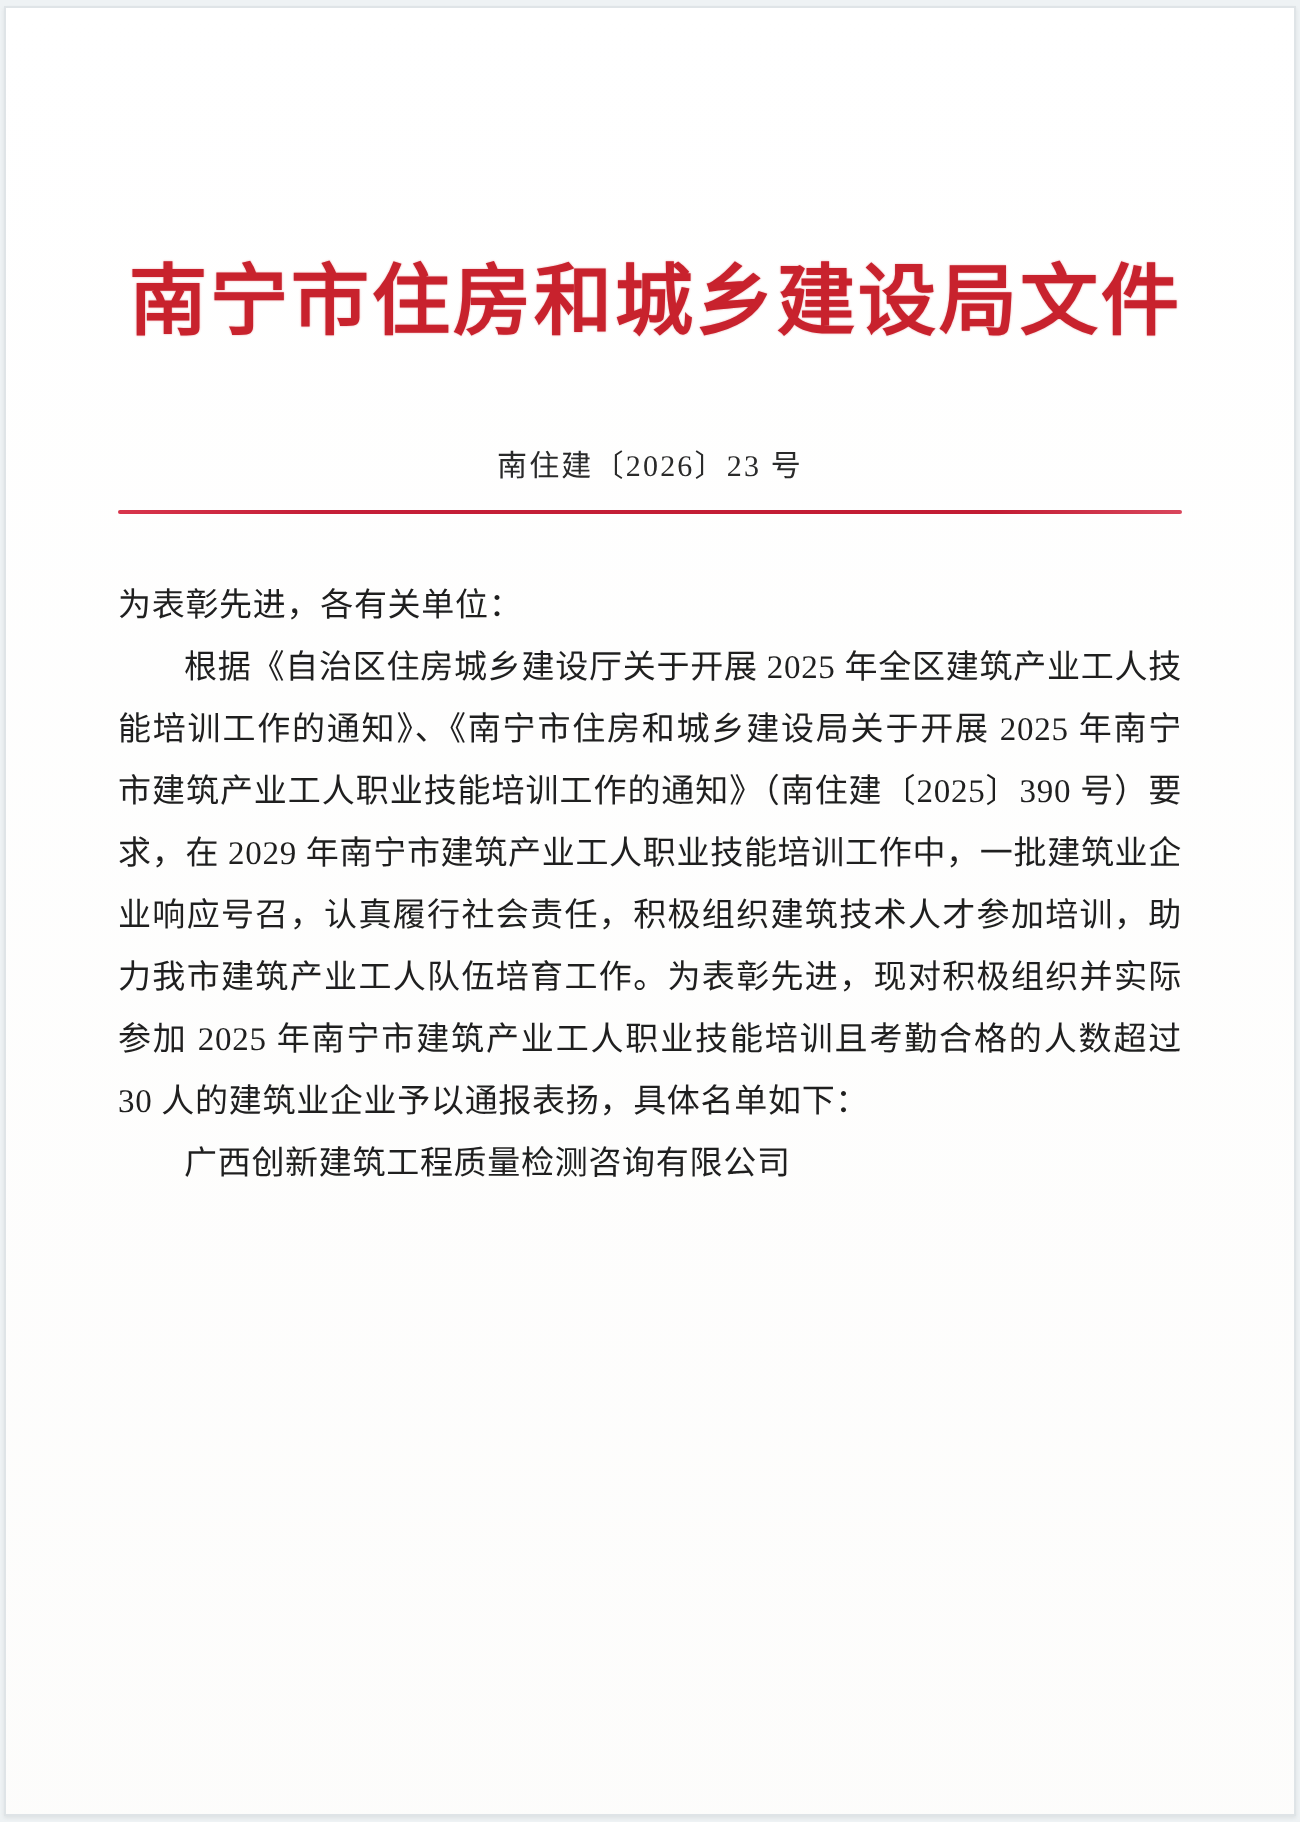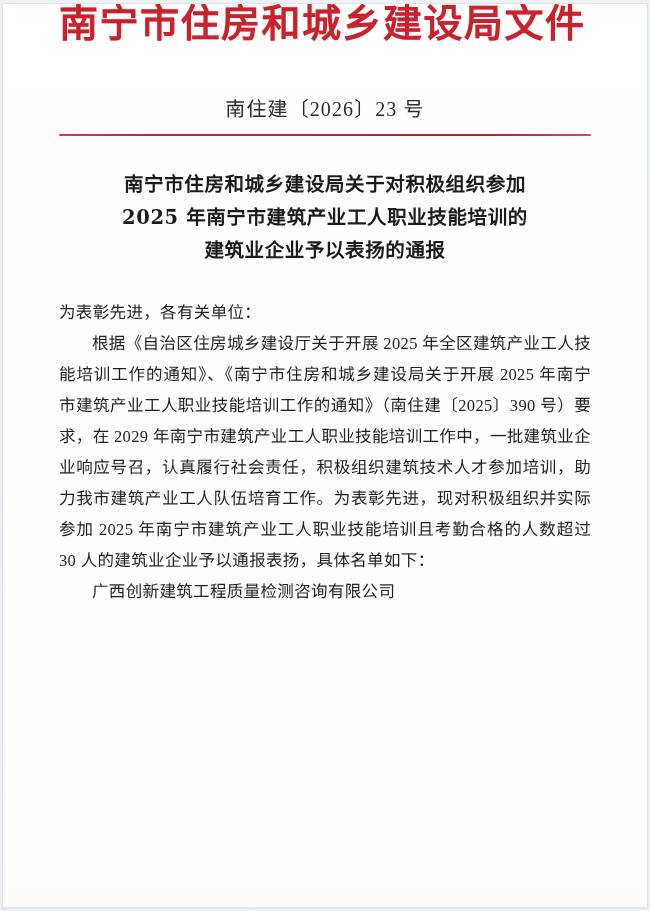--- a/index.html
+++ b/index.html
@@ -47,41 +47,42 @@
   }
 
   .sheet {
     position: relative;
     z-index: 2;
     padding: 0 56px;
   }
 
   
   .masthead {
-    text-align: left;
+    margin-top: 128px;
+    text-align: right;
     line-height: 1;
   }
   .masthead-title {
     display: inline-block;
     color: #c8222d;
     font-family: "DejaVu Serif", "Liberation Serif", serif;
     font-weight: 700;
     font-size: 39px;
     letter-spacing: 1.5px;
     text-shadow: 0 0 1px rgba(200,34,45,0.45);
     white-space: nowrap;
   }
 
   
   .doc-number {
     margin-top: 50px;
     text-align: center;
     color: #2a2a2a;
     font-family: "Liberation Serif", "DejaVu Serif", serif;
-    font-size: 20px;
+    font-size: 15px;
     letter-spacing: 1.1px;
   }
 
   
   .red-rule {
     margin-top: 12px;
     height: 2px;
     background: linear-gradient(90deg, #d8354c 0%, #c51f38 18%, #c21c33 82%, #d9465c 100%);
     border-radius: 1px;
   }
@@ -130,25 +131,20 @@
     <div class="sheet">
 
       <div class="masthead">
         <span class="masthead-title">南宁市住房和城乡建设局文件</span>
       </div>
 
       <div class="doc-number">南住建〔2026〕23 号</div>
 
       <div class="red-rule"></div>
 
-      <div class="doc-title">
-        <span class="tline">南宁市住房和城乡建设局关于对积极组织参加</span>
-        <span class="tline">2025 年南宁市建筑产业工人职业技能培训的</span>
-        <span class="tline">建筑业企业予以表扬的通报</span>
-      </div>
 
       <div class="body-block">
         <p class="salutation">为表彰先进，各有关单位：</p>
         <p class="para">根据《自治区住房城乡建设厅关于开展 2025 年全区建筑产业工人技能培训工作的通知》、《南宁市住房和城乡建设局关于开展 2025 年南宁市建筑产业工人职业技能培训工作的通知》（南住建〔2025〕390 号）要求，在 2029 年南宁市建筑产业工人职业技能培训工作中，一批建筑业企业响应号召，认真履行社会责任，积极组织建筑技术人才参加培训，助力我市建筑产业工人队伍培育工作。为表彰先进，现对积极组织并实际参加 2025 年南宁市建筑产业工人职业技能培训且考勤合格的人数超过 30 人的建筑业企业予以通报表扬，具体名单如下：</p>
         <p class="list-item">广西创新建筑工程质量检测咨询有限公司</p>
       </div>
 
     </div>
   </div>
 </div>

